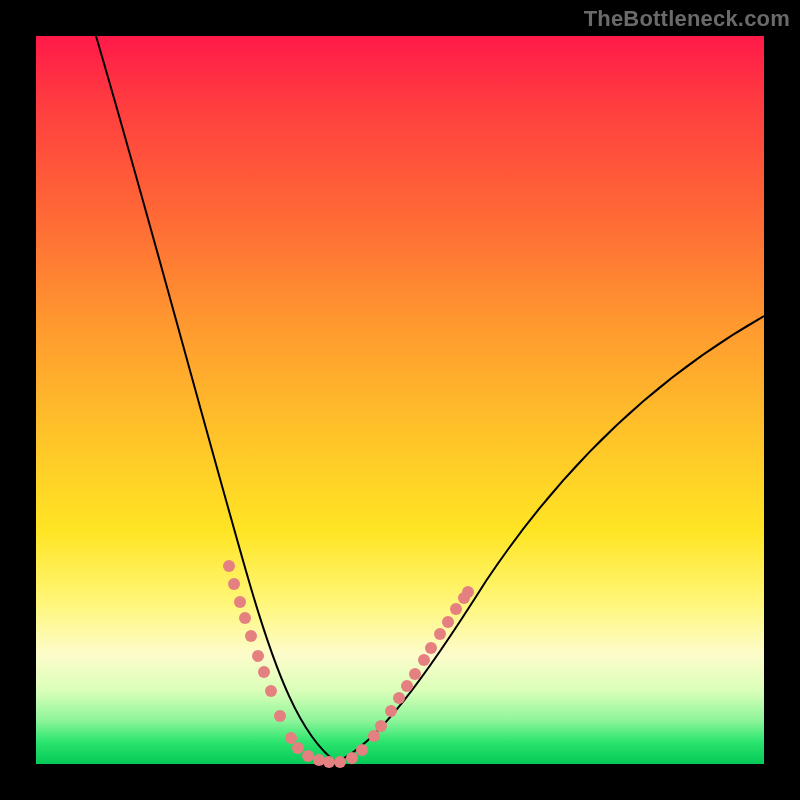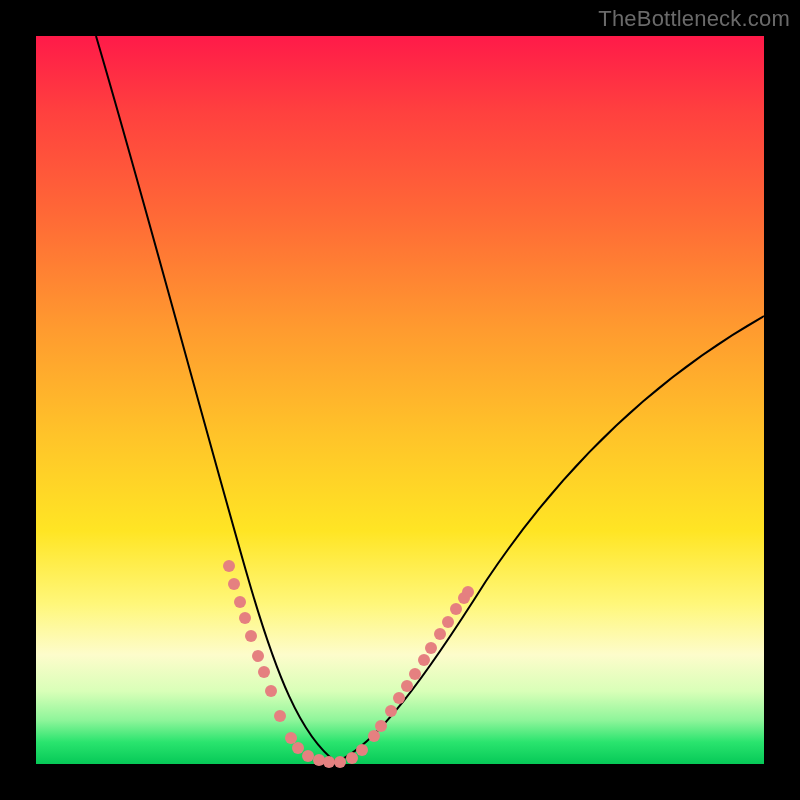--- a/index.html
+++ b/index.html
@@ -41,21 +41,21 @@
       #2ae46e 97%,
       #06c957 100%
     );
   }
   .watermark {
     position: absolute;
     top: 6px;
     right: 10px;
     color: #6a6a6a;
     font-size: 22px;
-    font-weight: 400;
+    font-weight: 700;
     letter-spacing: 0.2px;
     pointer-events: none;
   }
   svg.curves {
     position: absolute;
     left: 0;
     top: 0;
     width: 728px;
     height: 728px;
     overflow: visible;

